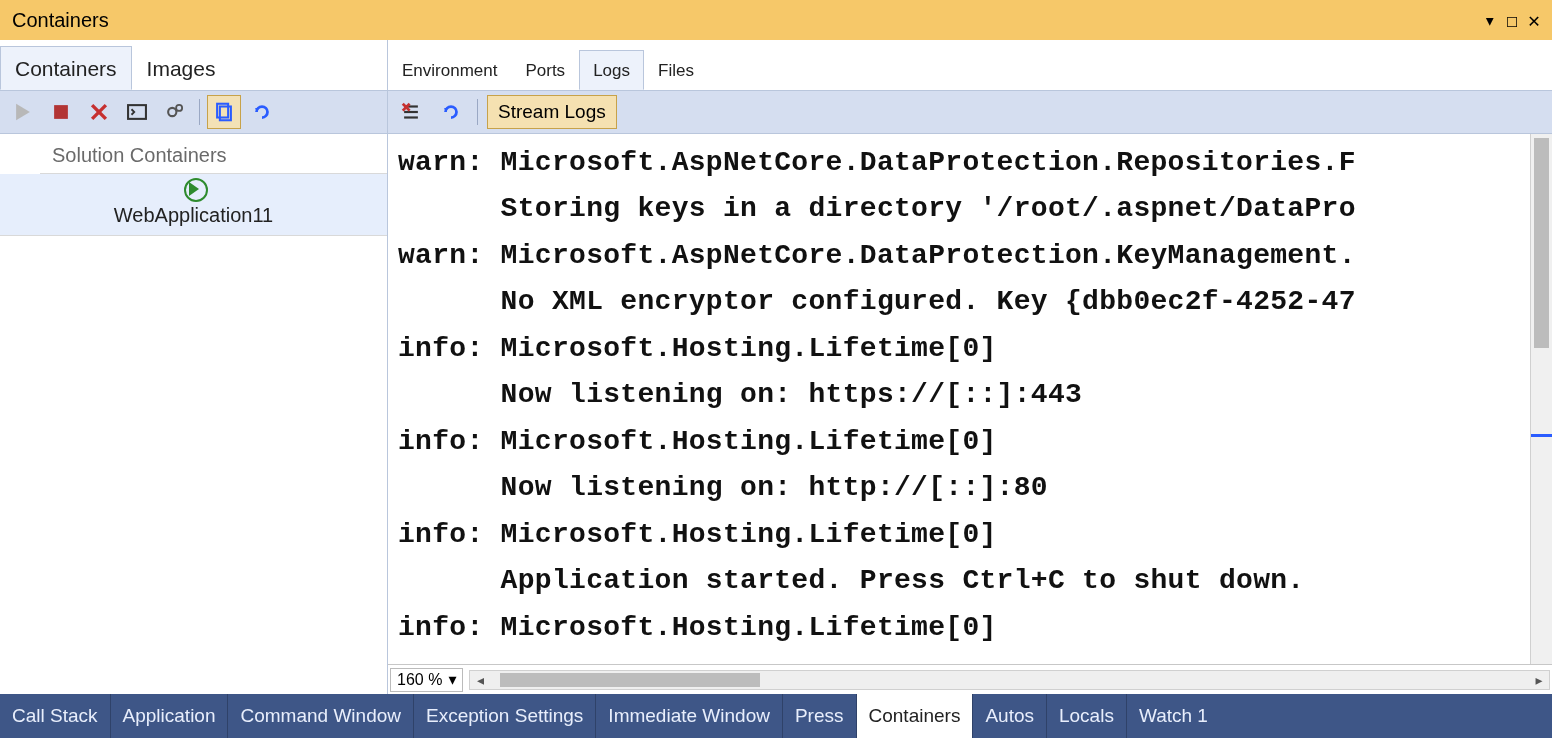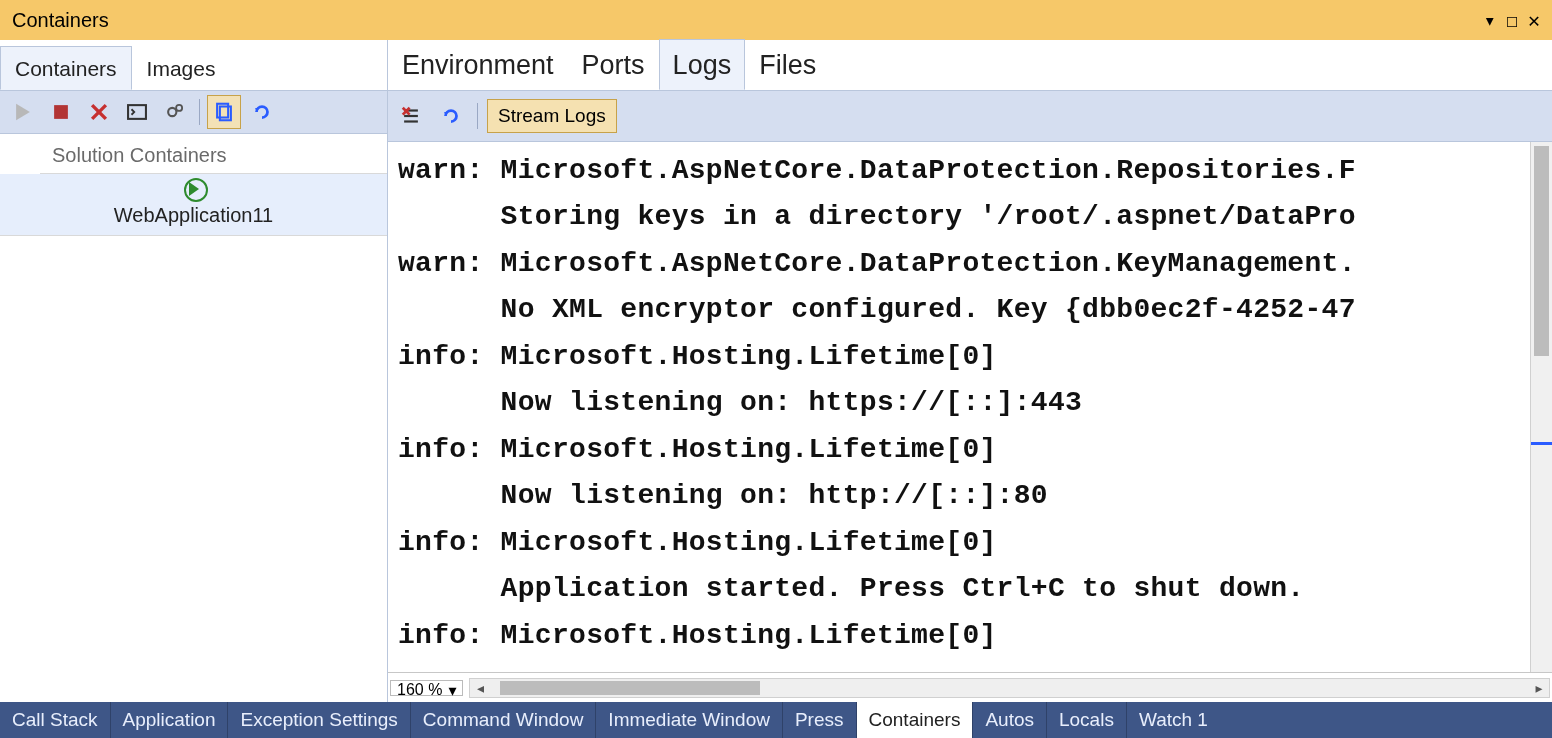--- a/index.html
+++ b/index.html
@@ -134,24 +134,24 @@
     flex-direction:column;
     min-width:0;
   }
   .right-tabs-row {
     height:50px;
     display:flex;
     align-items:flex-end;
     background:#fff;
     padding-left:0;
   }
-  .right-tabs-row .tab { font-size:27px; padding:10px 13px 8px;}
+  .right-tabs-row .tab { font-size:17px; padding:10px 13px 8px;}
   .right-toolbar {
     background:#d5def0;
-    height:52px;
+    height:44px;
     display:flex;
     align-items:center;
     padding:0 6px;
     gap:6px;
     border-top: 1px solid #b9c6dc;
     border-bottom: 1px solid #b9c6dc;
   }
   .stream-btn {
     background:#f5e1b1;
     border:1px solid #c7a24a;
@@ -203,23 +203,23 @@
     height:30px;
     display:flex;
     align-items:center;
     border-top:1px solid #c7c7c7;
     background:#fff;
     padding:0 2px;
     gap:6px;
   }
   .zoom-box {
     border:1px solid #bbb;
-    height:16px;
-    display:flex;
-    align-items:flex-start;
+    height:24px;
+    display:flex;
+    align-items:center;
     padding:0 6px;
     font-size:16px;
     gap:6px;
     background:#fff;
   }
   .hscroll-track{
     flex:1;
     height:20px;
     background:#efefef;
     position:relative;
@@ -233,21 +233,21 @@
   .hscroll-track .arrow-r{
     position:absolute; top:0; bottom:0; width:20px;
     display:flex; align-items:center; justify-content:center;
     color:#555; cursor:pointer;
   }
   .hscroll-track .arrow-l{left:0;}
   .hscroll-track .arrow-r{right:0;}
 
   
   .footer {
-    height:36px;
+    height:44px;
     background:#3e5687;
     display:flex;
     align-items:stretch;
   }
   .footer-tab{
     padding:0 12px;
     display:flex;
     align-items:center;
     color:#e8eefc;
     font-size:19px;
@@ -399,24 +399,24 @@
 </div>
 
 <div class="footer" id="footer">
     <div class="footer-tab">
       <span>Call Stack</span>
     </div>
     <div class="footer-tab">
       <span>Application</span>
     </div>
     <div class="footer-tab">
+      <span>Command Window</span>
+    </div>
+    <div class="footer-tab">
       <span>Exception Settings</span>
-    </div>
-    <div class="footer-tab">
-      <span>Command Window</span>
     </div>
     <div class="footer-tab">
       <span>Immediate Window</span>
     </div>
     <div class="footer-tab">
       <span>Press</span>
     </div>
     <div class="footer-tab active">
       <span>Containers</span>
     </div>

